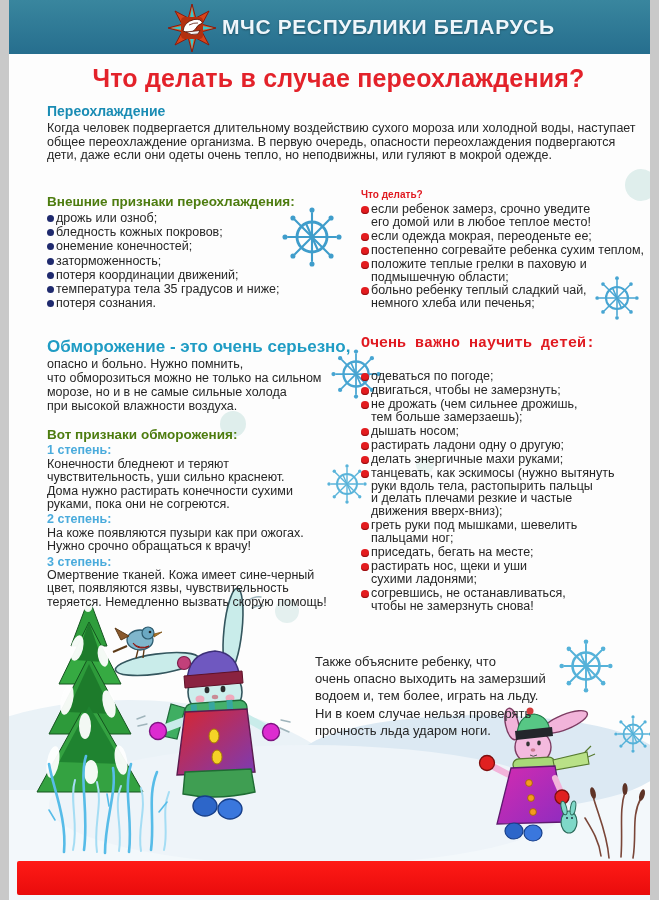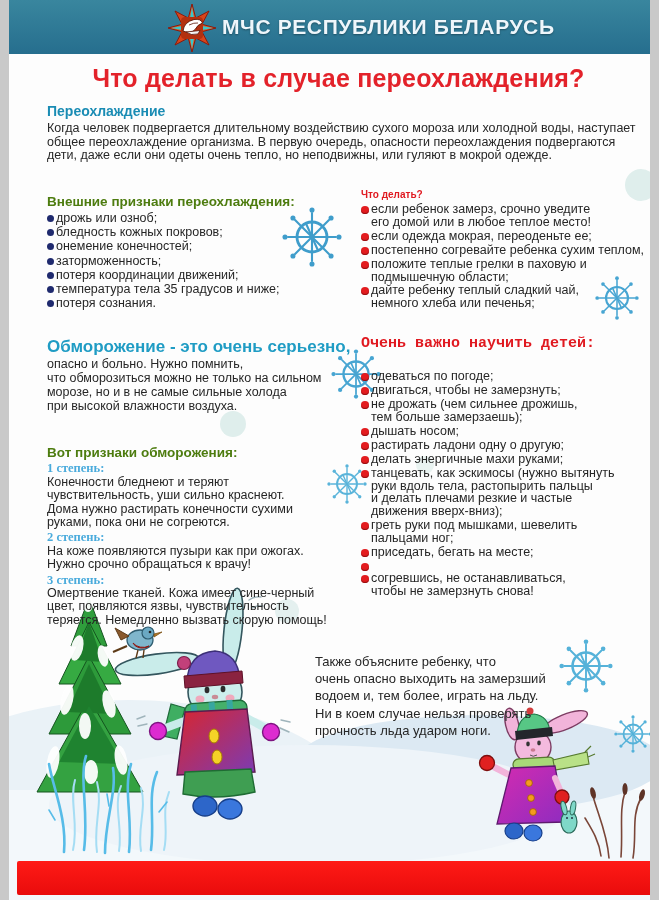--- a/index.html
+++ b/index.html
@@ -43,22 +43,22 @@
 
   .li { display:flex; gap:2px; margin-top:1px; }
   .dot { flex:0 0 auto; width:7px; height:7px; border-radius:50%; margin-top:3px; }
   .navy .dot { background:#1f2a6e; }
   .red .dot  { background:#e41c1f; box-shadow:inset 0 -1px 1px #8d0d10; width:8px; height:8px; }
   .li .txt { line-height:13.2px; }
   .red .li .txt { line-height:12.9px; }
 
   .frost { margin-top:27px; }
   .frost .h-teal2 { color:#1f9cc4; font-weight:bold; font-size:17px; }
-  .fsigns { margin-top:32px; }
-  .deg-label { color:#4aabdc; font-weight:bold; font-size:12.5px; line-height:13.4px; margin-top:2px;font-family:Liberation Serif, serif; }
+  .fsigns { margin-top:14px; }
+  .deg-label { color:#4aabdc; font-weight:bold; font-size:12.5px; line-height:13.4px; margin-top:2px; }
 
   .teach { margin-top:25px; }
   .teach .h-red { font-size:15px; margin-bottom:18px;font-family:Liberation Mono, monospace; }
   .wtd .h-red { margin-bottom:3px; }
 
   .ice-warning { position:absolute; left:306px; top:653px; width:345px; }
   .ice-warning .txt { font-size:13px; line-height:17.2px; }
 
   .footer-bar {
     position:absolute; left:8px; top:861px; width:643px; height:34px;
@@ -397,21 +397,21 @@
             <span class="dot"></span>
             <span class="txt">постепенно согревайте ребенка сухим теплом,</span>
           </div>
             <div class="li">
             <span class="dot"></span>
             <span class="txt">положите теплые грелки в паховую и
 подмышечную области;</span>
           </div>
             <div class="li">
             <span class="dot"></span>
-            <span class="txt">дайте ребенку теплый сладкий чай,
+            <span class="txt">больно ребенку теплый сладкий чай,
 немного хлеба или печенья;</span>
           </div>
           </div>
       </div>
 
       <div class="teach">
         <div class="h-red">Очень важно научить детей:</div>
         <div class="red">
 
         <div class="li">
@@ -450,20 +450,22 @@
             <span class="dot"></span>
             <span class="txt">греть руки под мышками, шевелить
 пальцами ног;</span>
           </div>
             <div class="li">
             <span class="dot"></span>
             <span class="txt">приседать, бегать на месте;</span>
           </div>
             <div class="li">
             <span class="dot"></span>
+            <span class="txt">растирать нос, щеки и уши
+сухими ладонями;</span>
           </div>
             <div class="li">
             <span class="dot"></span>
             <span class="txt">согревшись, не останавливаться,
 чтобы не замерзнуть снова!</span>
           </div>
           </div>
       </div>
     </div>
 

